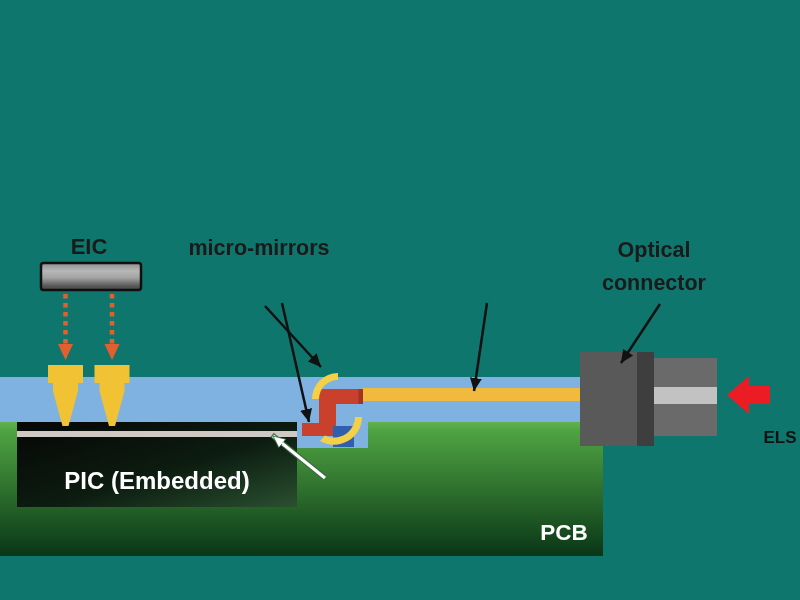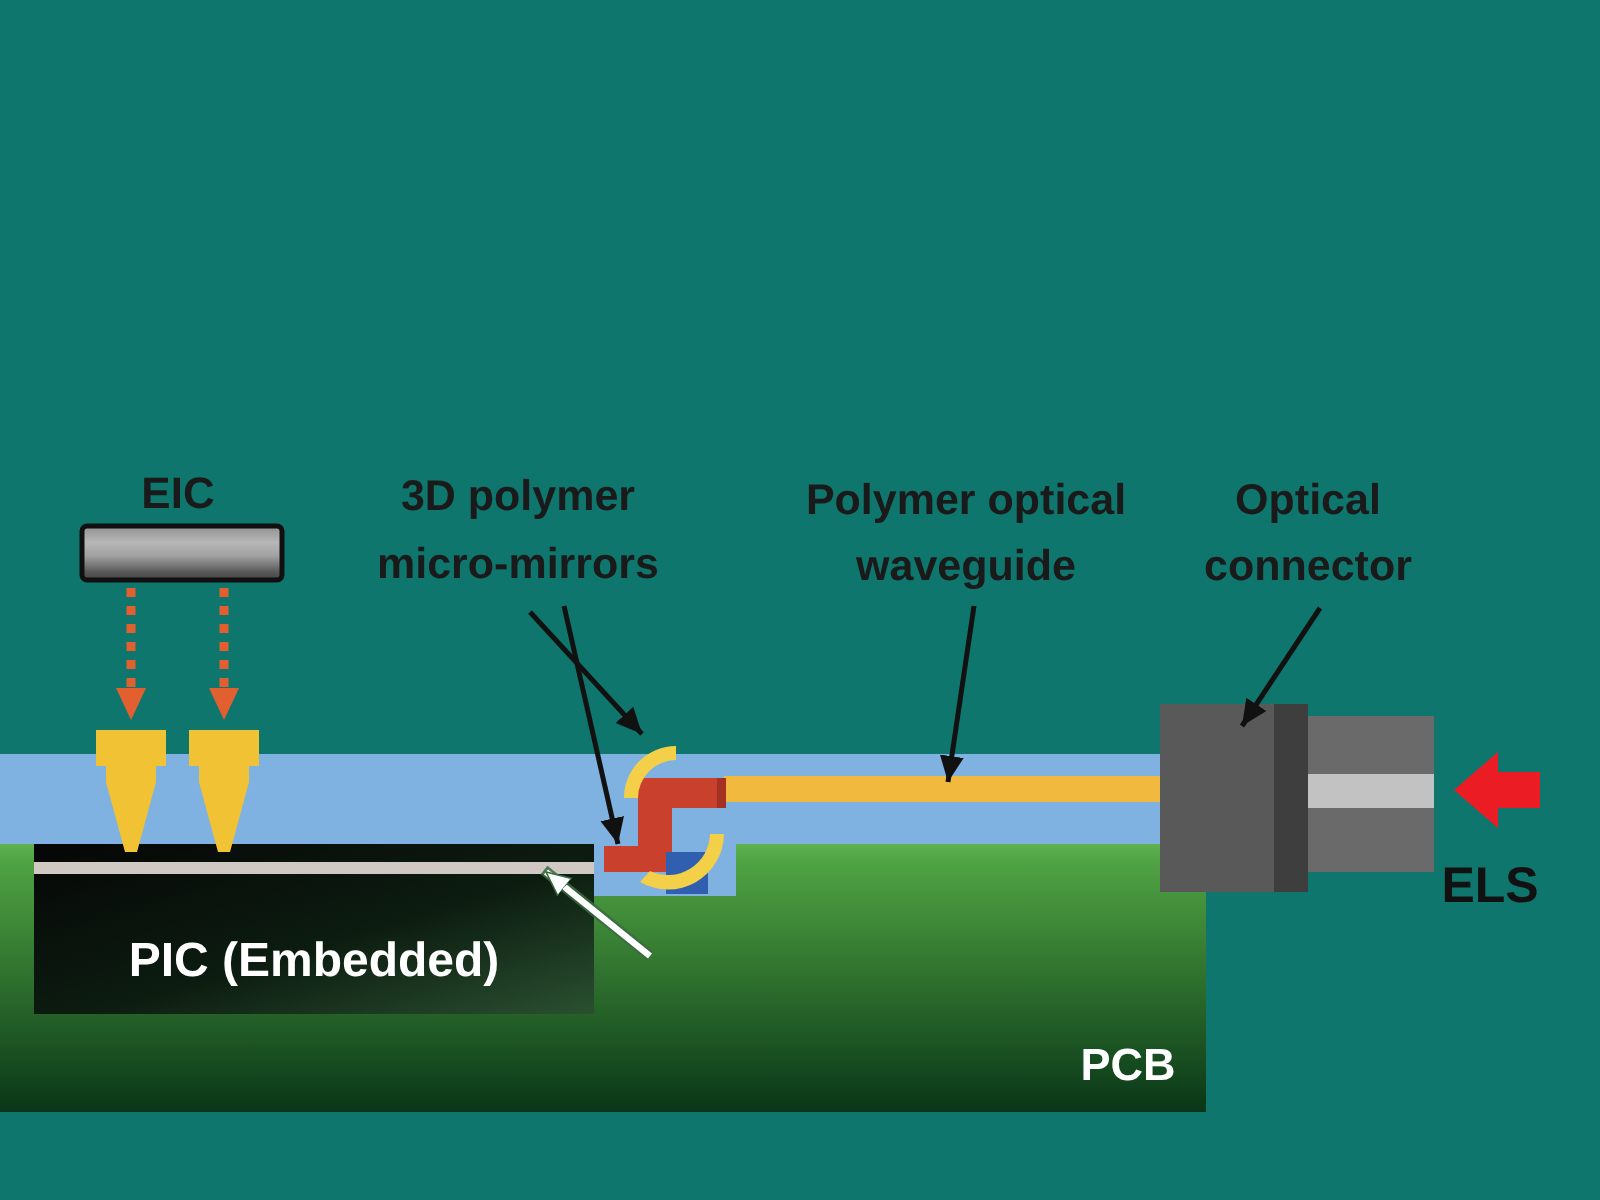--- a/index.html
+++ b/index.html
@@ -15,21 +15,21 @@
   .lbl-eic{left:89px;top:230px;font-size:22px;}
   .lbl-mirrors{left:259px;top:231px;font-size:21.5px;line-height:34px;}
   .lbl-wg{left:483px;top:234px;font-size:21.5px;line-height:33px;}
   .lbl-conn{left:654px;top:234px;font-size:21.5px;line-height:33px;}
   .lbl-pic{left:157px;top:463px;font-size:24px;color:var(--text-white,#fff);}
   .lbl-si{
     left:437px;top:460px;font-size:22px;color:var(--text-white,#fff);
     text-shadow:1px 1px 2px #1c4423,-1px -1px 2px #1c4423,0 0 4px #1c4423;
   }
   .lbl-pcb{left:564px;top:516px;font-size:22.5px;color:var(--text-white,#fff);}
-  .lbl-els{left:745px;top:425px;font-size:25px;color:#111;}
+  .lbl-els{left:780px;top:425px;font-size:17px;color:#111;}
 </style>
 </head>
 <body>
 
 <div class="stage">
 
   <svg width="800" height="600" viewBox="0 0 800 600">
     <defs>
       <linearGradient id="gPCB" x1="0" y1="0" x2="0" y2="1">
         <stop offset="0" style="stop-color:var(--pcb-green-top,#63b551)"></stop>
@@ -100,28 +100,23 @@
       <line x1="660" y1="304" x2="621" y2="363" marker-end="url(#ah)"></line>
     </g>
 
     <line x1="325" y1="478" x2="272" y2="435" stroke="#3a6b40" stroke-width="5.5" opacity="0.85"></line>
     <line x1="325" y1="478" x2="273" y2="436" stroke="#ffffff" stroke-width="3.2" marker-end="url(#ahw)"></line>
   </svg>
 
   <div class="lbl lbl-eic">EIC</div>
 
   <div class="lbl lbl-mirrors">
-    <div>3D polymer</div>
     <div>micro-mirrors</div>
   </div>
 
-  <div class="lbl lbl-wg">
-    <div>Polymer optical</div>
-    <div>waveguide</div>
-  </div>
 
   <div class="lbl lbl-conn">
     <div>Optical</div>
     <div>connector</div>
   </div>
 
   <div class="lbl lbl-pic">PIC (Embedded)</div>
   <div class="lbl lbl-pcb">PCB</div>
   <div class="lbl lbl-els">ELS</div>
 

